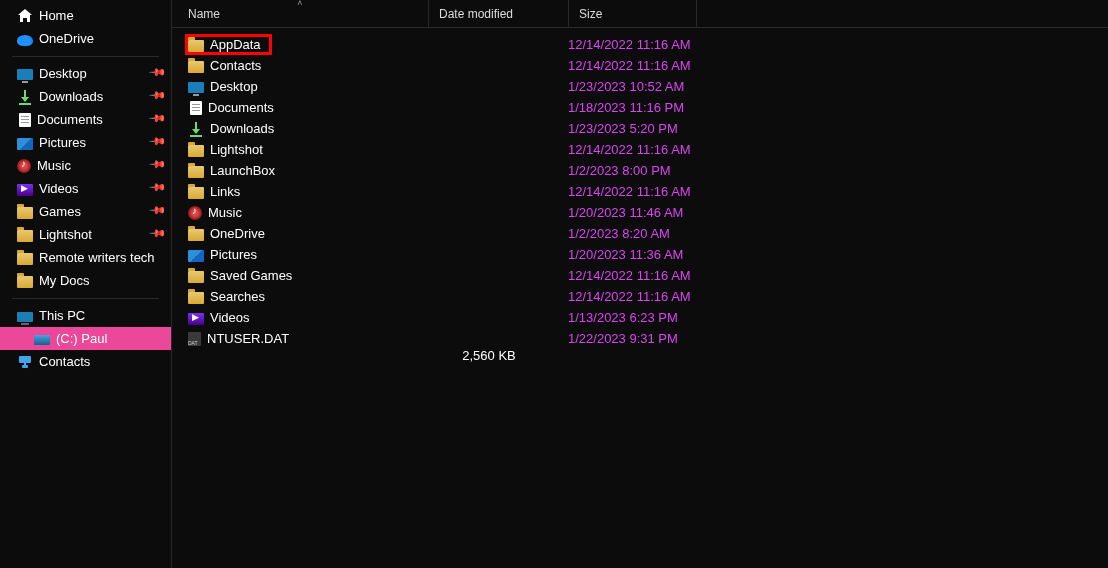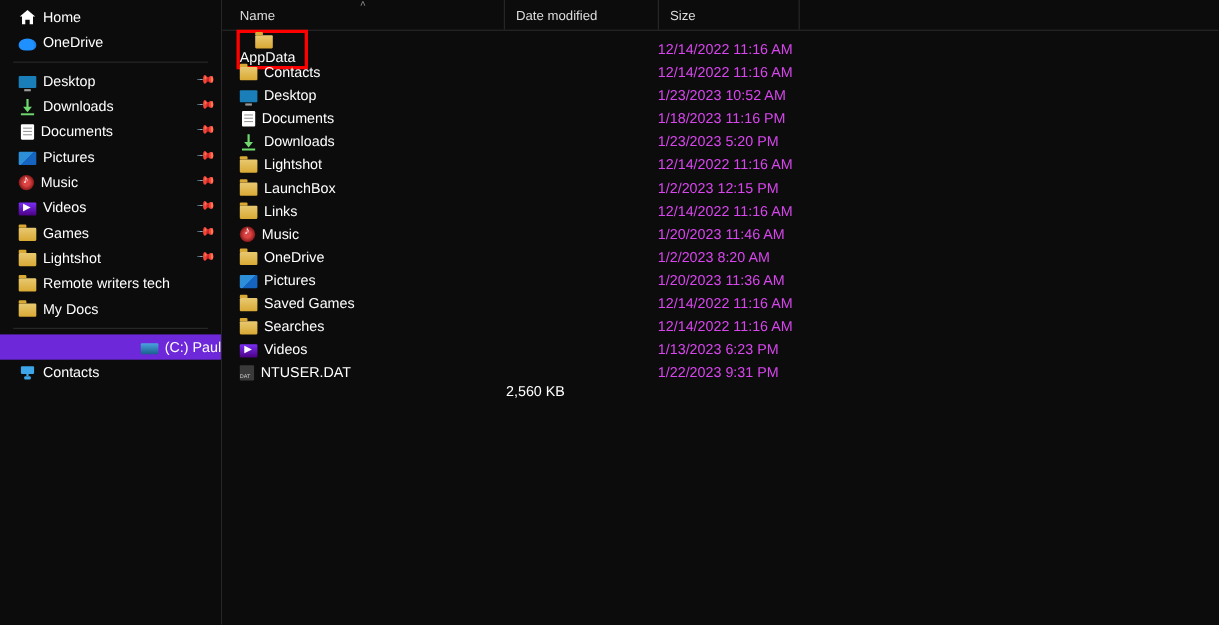--- a/index.html
+++ b/index.html
@@ -7,37 +7,37 @@
   background: #0c0c0c;
   color: #ffffff;
   font-family: "Segoe UI", Arial, sans-serif;
   font-size: 13px;
   width: 1108px;
   height: 568px;
   overflow: hidden;
   display: flex;
 }
 .sidebar {
-  width: 202px;
+  width: 172px;
   background: #0c0c0c;
   border-right: 1px solid #2a2a2a;
   padding-top: 4px;
   overflow: hidden;
 }
 .sidebar .item {
   display: flex;
   align-items: center;
   height: 23px;
   padding-left: 17px;
   position: relative;
   white-space: nowrap;
   cursor: default;
 }
 .sidebar .item.indent { padding-left: 34px; }
-.sidebar .item.selected { background: #6d28d9; justify-content: flex-end; }
+.sidebar .item.selected { background: #ec4899; }
 .sidebar .item .pin {
   position: absolute;
   right: 6px;
   top: 4px;
   font-size: 11px;
   color: #888;
   transform: rotate(45deg);
 }
 .sidebar .sep {
   height: 1px;
@@ -130,38 +130,37 @@
   cursor: default;
 }
 .file-row .fname {
   flex: 0 0 258px;
   display: flex;
   align-items: center;
   padding-left: 16px;
 }
 .file-row .fsize {
   flex: 0 0 128px;
-  text-align: left;
+  text-align: center;
   padding-right: 10px;
   color: #fff;
   margin-top: 33px;
 }
 .file-row .fdate {
   flex: 0 0 200px;
   padding-left: 10px;
   color: #d946ef;
 }
 .highlight-box {
   border: 3px solid #ff0000;
   padding: 0 8px 0 0;
   margin-left: -3px;
   display: inline-flex;
   align-items: center;
-  height: 36px;
-  flex-direction: column;
+  height: 21px;
 }
 .svgicon { width:16px;height:16px;margin-right:6px;flex-shrink:0; }
 </style>
 </head>
 <body>
 
 <div class="sidebar">
   <div id="sb-top">
       <div class="item">
         <svg class="svgicon" viewBox="0 0 16 16">
@@ -223,20 +222,24 @@
         <span class="icon folder"></span>
         <span>Remote writers tech</span>
       </div>
       <div class="item">
         <span class="icon folder"></span>
         <span>My Docs</span>
       </div>
     </div>
   <div class="sep"></div>
   <div id="sb-computer">
+      <div class="item">
+        <span class="icon thispc"></span>
+        <span>This PC</span>
+      </div>
       <div class="item indent selected">
         <span class="icon drive"></span>
         <span>(C:) Paul</span>
       </div>
       <div class="item">
         <svg class="svgicon" viewBox="0 0 16 16">
           <rect fill="#3da5e8" x="2" y="2" width="12" height="7" rx="1"></rect>
           <rect fill="#3da5e8" x="5" y="11" width="6" height="3" rx="1"></rect>
           <rect fill="#3da5e8" x="7" y="9" width="2" height="2"></rect>
         </svg>
@@ -311,21 +314,21 @@
         </div>
         <div class="fsize"></div>
         <div class="fdate">12/14/2022 11:16 AM</div>
       </div>
       <div class="file-row">
         <div class="fname">
           <span class="icon folder"></span>
           <span>LaunchBox</span>
         </div>
         <div class="fsize"></div>
-        <div class="fdate">1/2/2023 12:15 PM</div>
+        <div class="fdate">1/2/2023 8:00 PM</div>
       </div>
       <div class="file-row">
         <div class="fname">
           <span class="icon folder"></span>
           <span>Links</span>
         </div>
         <div class="fsize"></div>
         <div class="fdate">12/14/2022 11:16 AM</div>
       </div>
       <div class="file-row">

